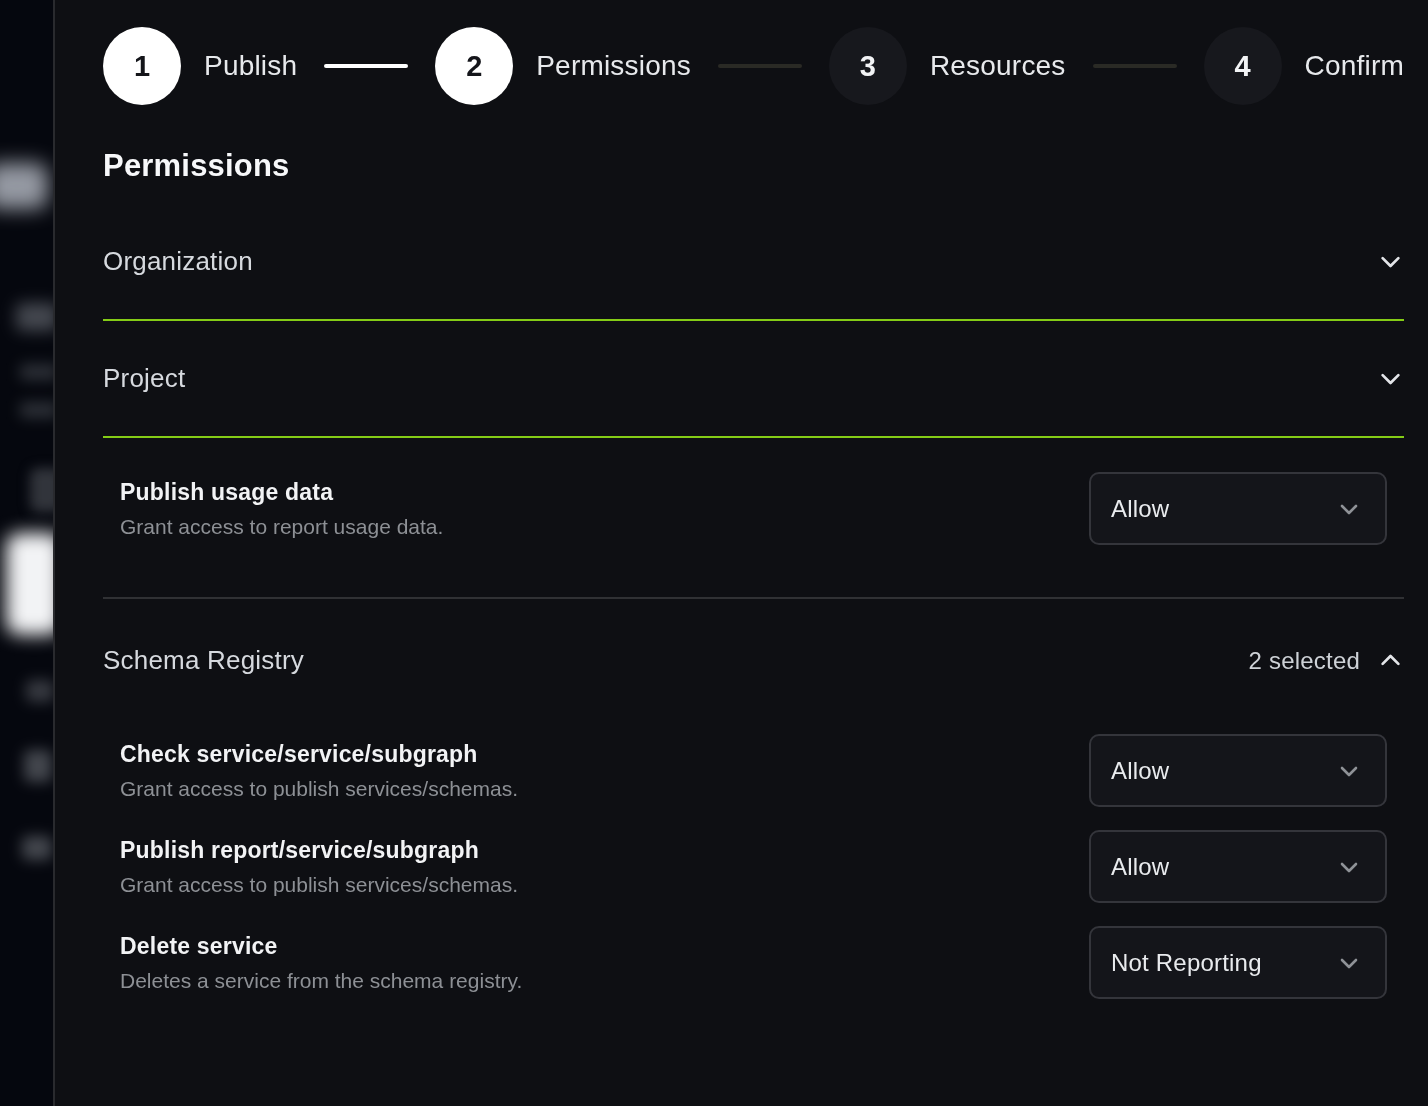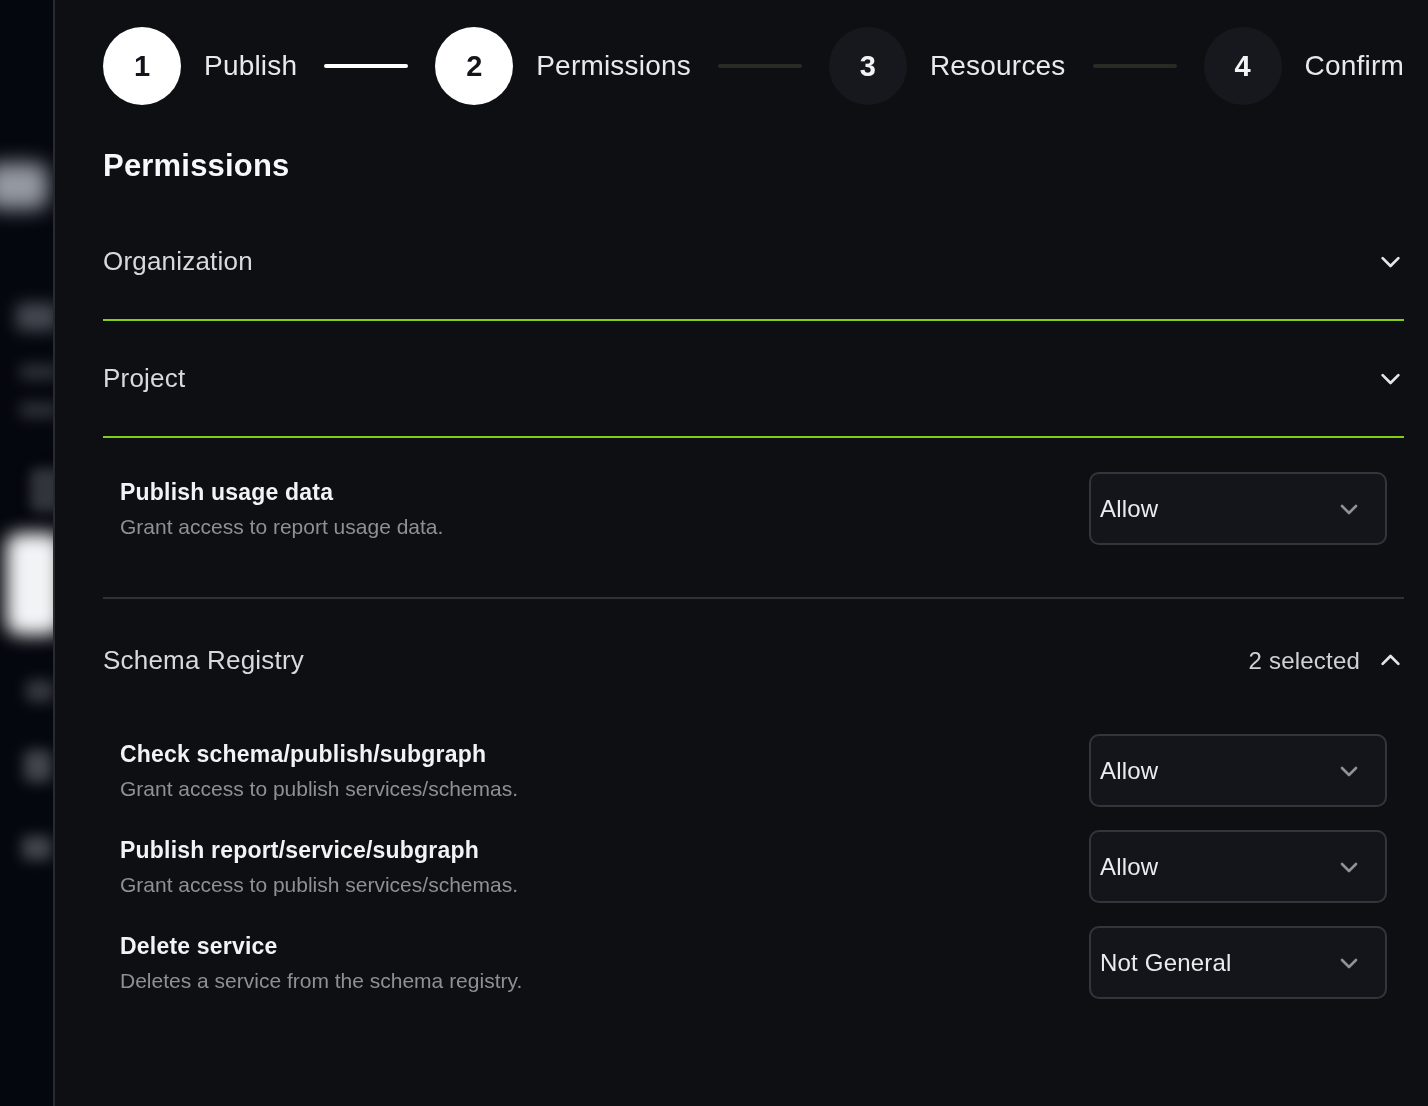--- a/index.html
+++ b/index.html
@@ -73,21 +73,21 @@
   .perm-row.first { margin-top:34px; }
   .perm-row.next { margin-top:23px; }
   .perm-text {}
   .perm-title { font-size:23px; font-weight:700; color:#f2f3f5; line-height:28px; letter-spacing:.2px; }
   .perm-desc { margin-top:8px; font-size:21px; font-weight:400; color:#8d9095; line-height:25px; }
 
   .select {
     width:298px; height:73px; flex:0 0 298px;
     background:#14151a; border:2px solid #34353b; border-radius:10px;
     display:flex; align-items:center; justify-content:space-between;
-    padding:0 24px 0 9px; cursor:pointer;
+    padding:0 24px 0 20px; cursor:pointer;
   }
   .select-value { font-size:24px; color:#e9ebee; letter-spacing:.2px; }
   .select .chev { color:#8f9297; }
   .select .chev svg { width:24px; height:24px; }
 </style>
 </head>
 <body>
 
 <div class="rail">
   <div class="blob blob-pill"></div>
@@ -171,21 +171,21 @@
         <div class="chev">
           <svg viewBox="0 0 24 24" fill="none" stroke="currentColor" stroke-width="2.4" stroke-linecap="round" stroke-linejoin="round">
               <path d="M5 15l7-7 7 7"></path>
             </svg>
         </div>
       </div>
     </div>
     <div class="sec-body last">
       <div class="perm-row first">
         <div class="perm-text">
-          <div class="perm-title">Check schema/publish/subgraph</div>
+          <div class="perm-title">Check service/service/subgraph</div>
           <div class="perm-desc">Grant access to publish services/schemas.</div>
         </div>
         <div class="select">
           <div class="select-value">Allow</div>
           <div class="chev">
             <svg viewBox="0 0 24 24" fill="none" stroke="currentColor" stroke-width="2.6" stroke-linecap="round" stroke-linejoin="round">
                 <path d="M5 9l7 7 7-7"></path>
               </svg>
           </div>
         </div>
@@ -203,21 +203,21 @@
               </svg>
           </div>
         </div>
       </div>
       <div class="perm-row next">
         <div class="perm-text">
           <div class="perm-title">Delete service</div>
           <div class="perm-desc">Deletes a service from the schema registry.</div>
         </div>
         <div class="select">
-          <div class="select-value">Not General</div>
+          <div class="select-value">Not Reporting</div>
           <div class="chev">
             <svg viewBox="0 0 24 24" fill="none" stroke="currentColor" stroke-width="2.6" stroke-linecap="round" stroke-linejoin="round">
                 <path d="M5 9l7 7 7-7"></path>
               </svg>
           </div>
         </div>
       </div>
     </div>
 
   </div>

